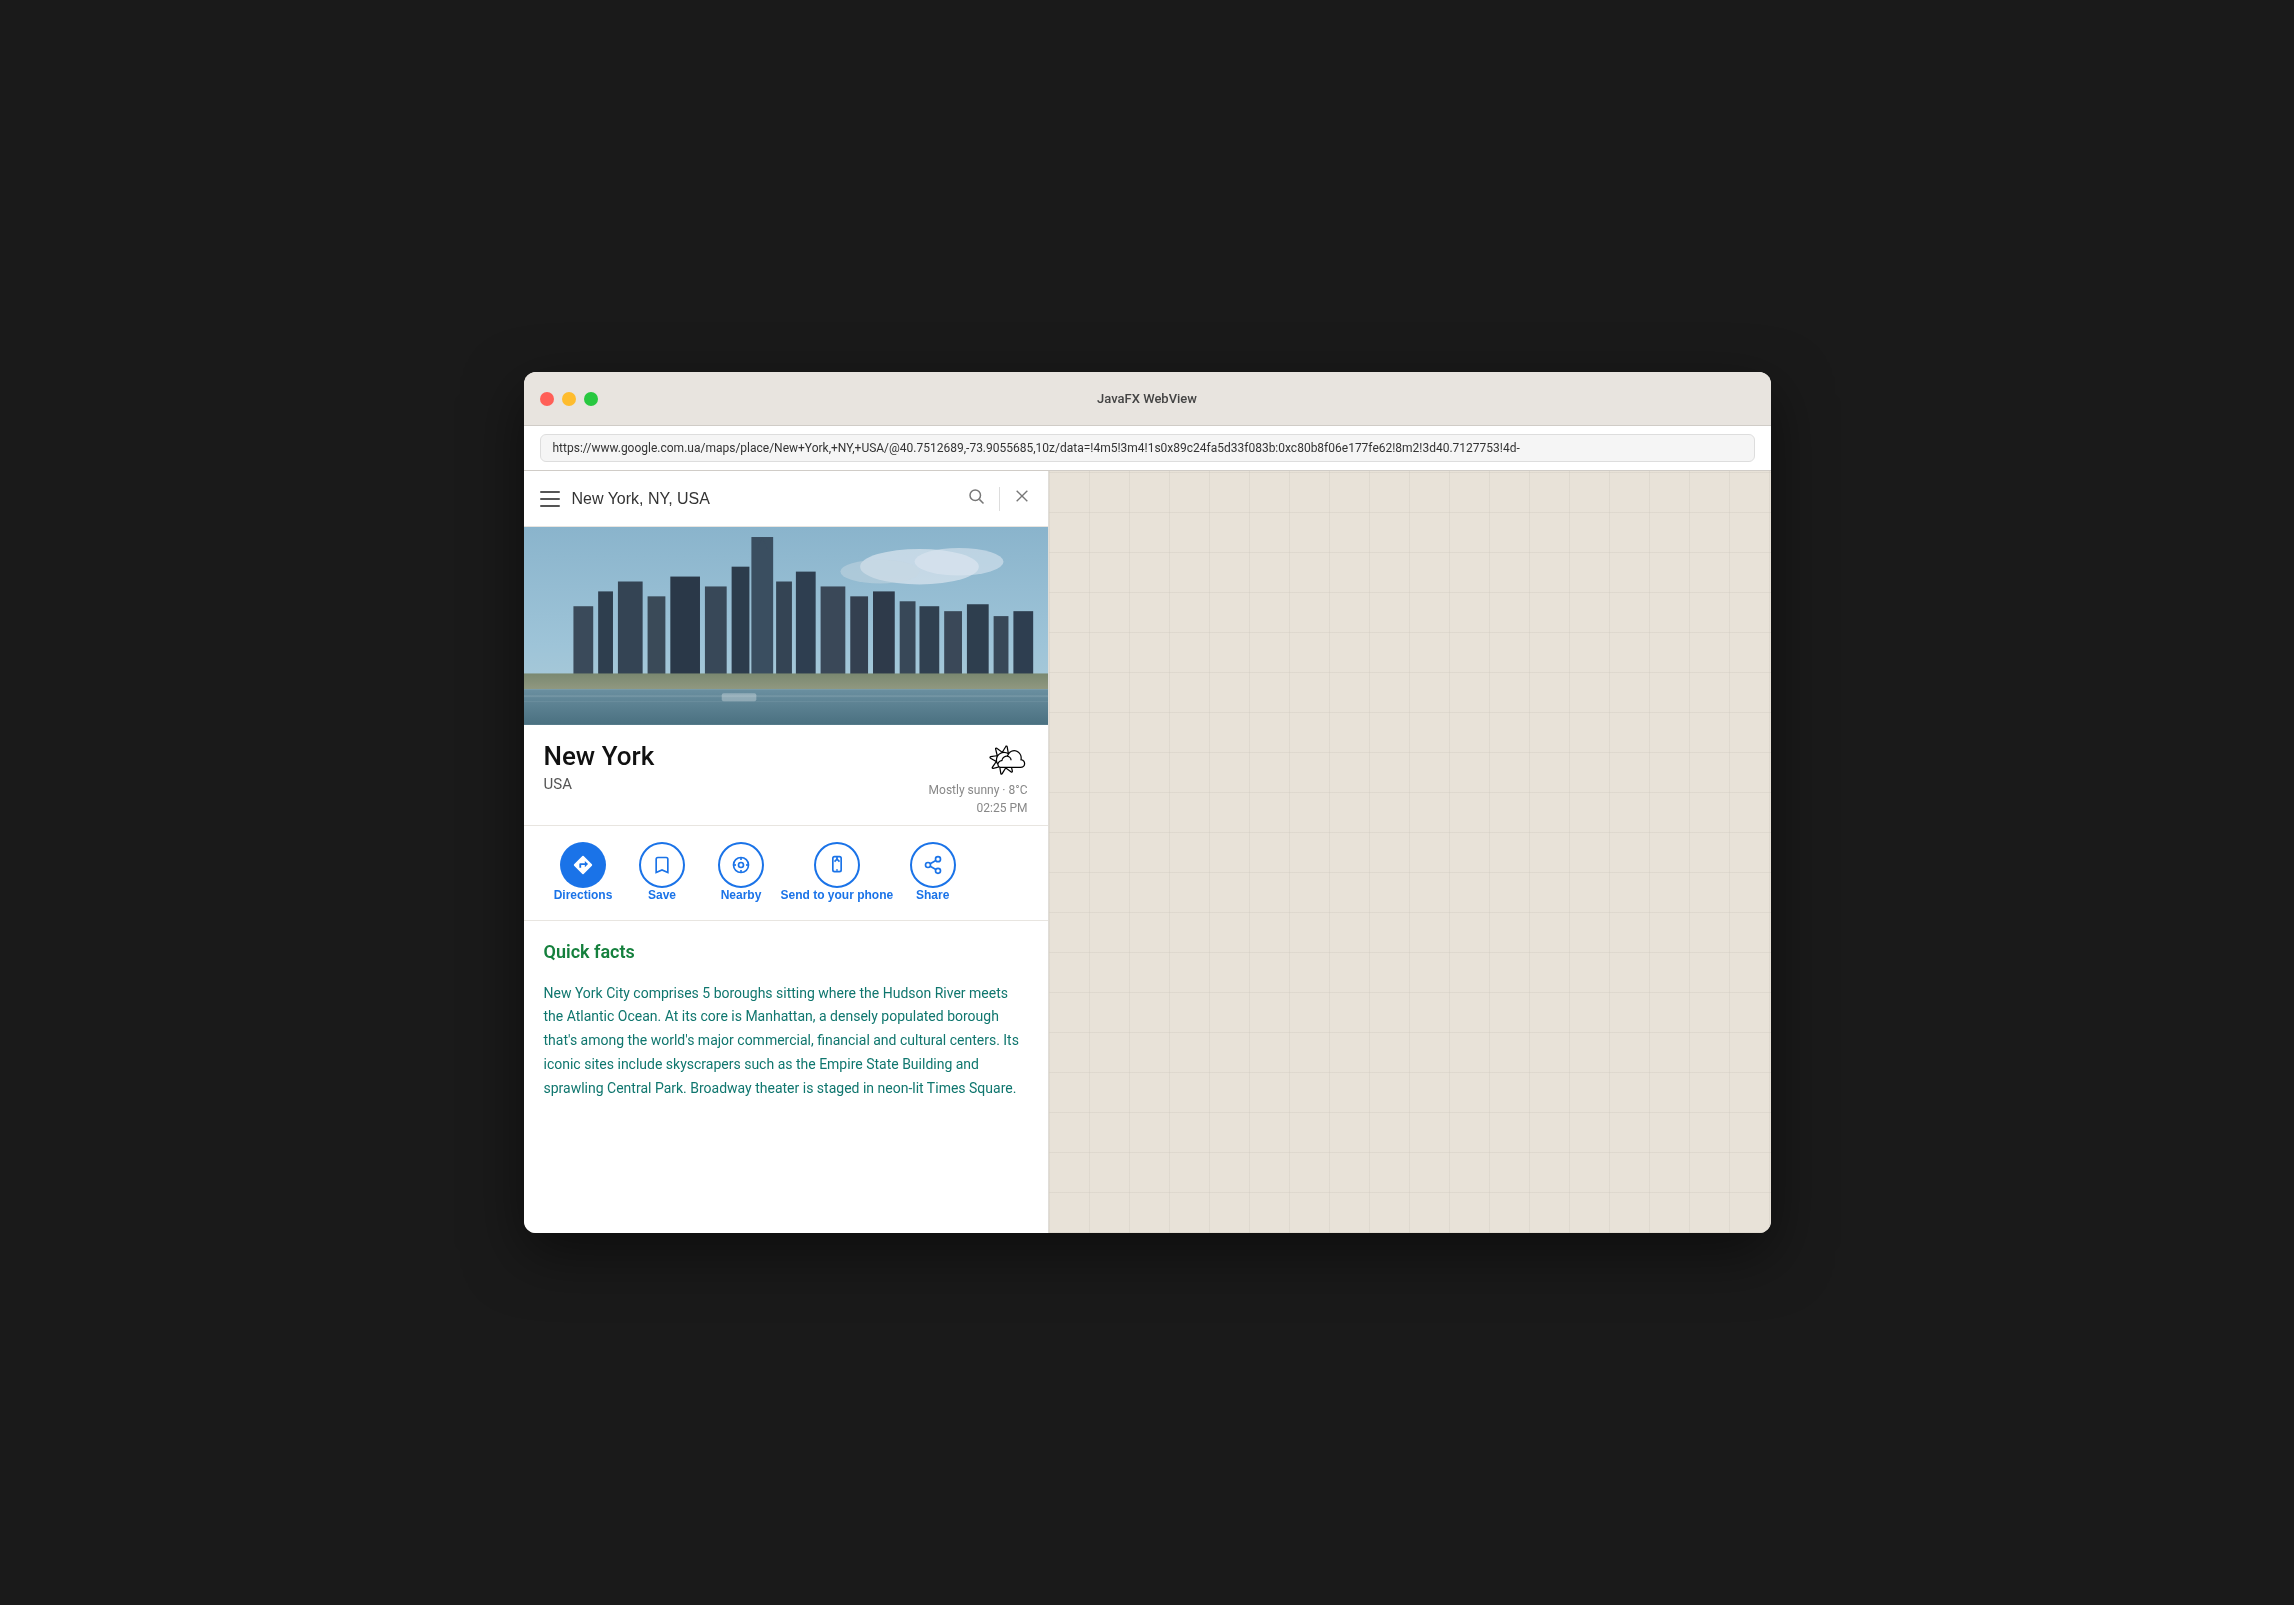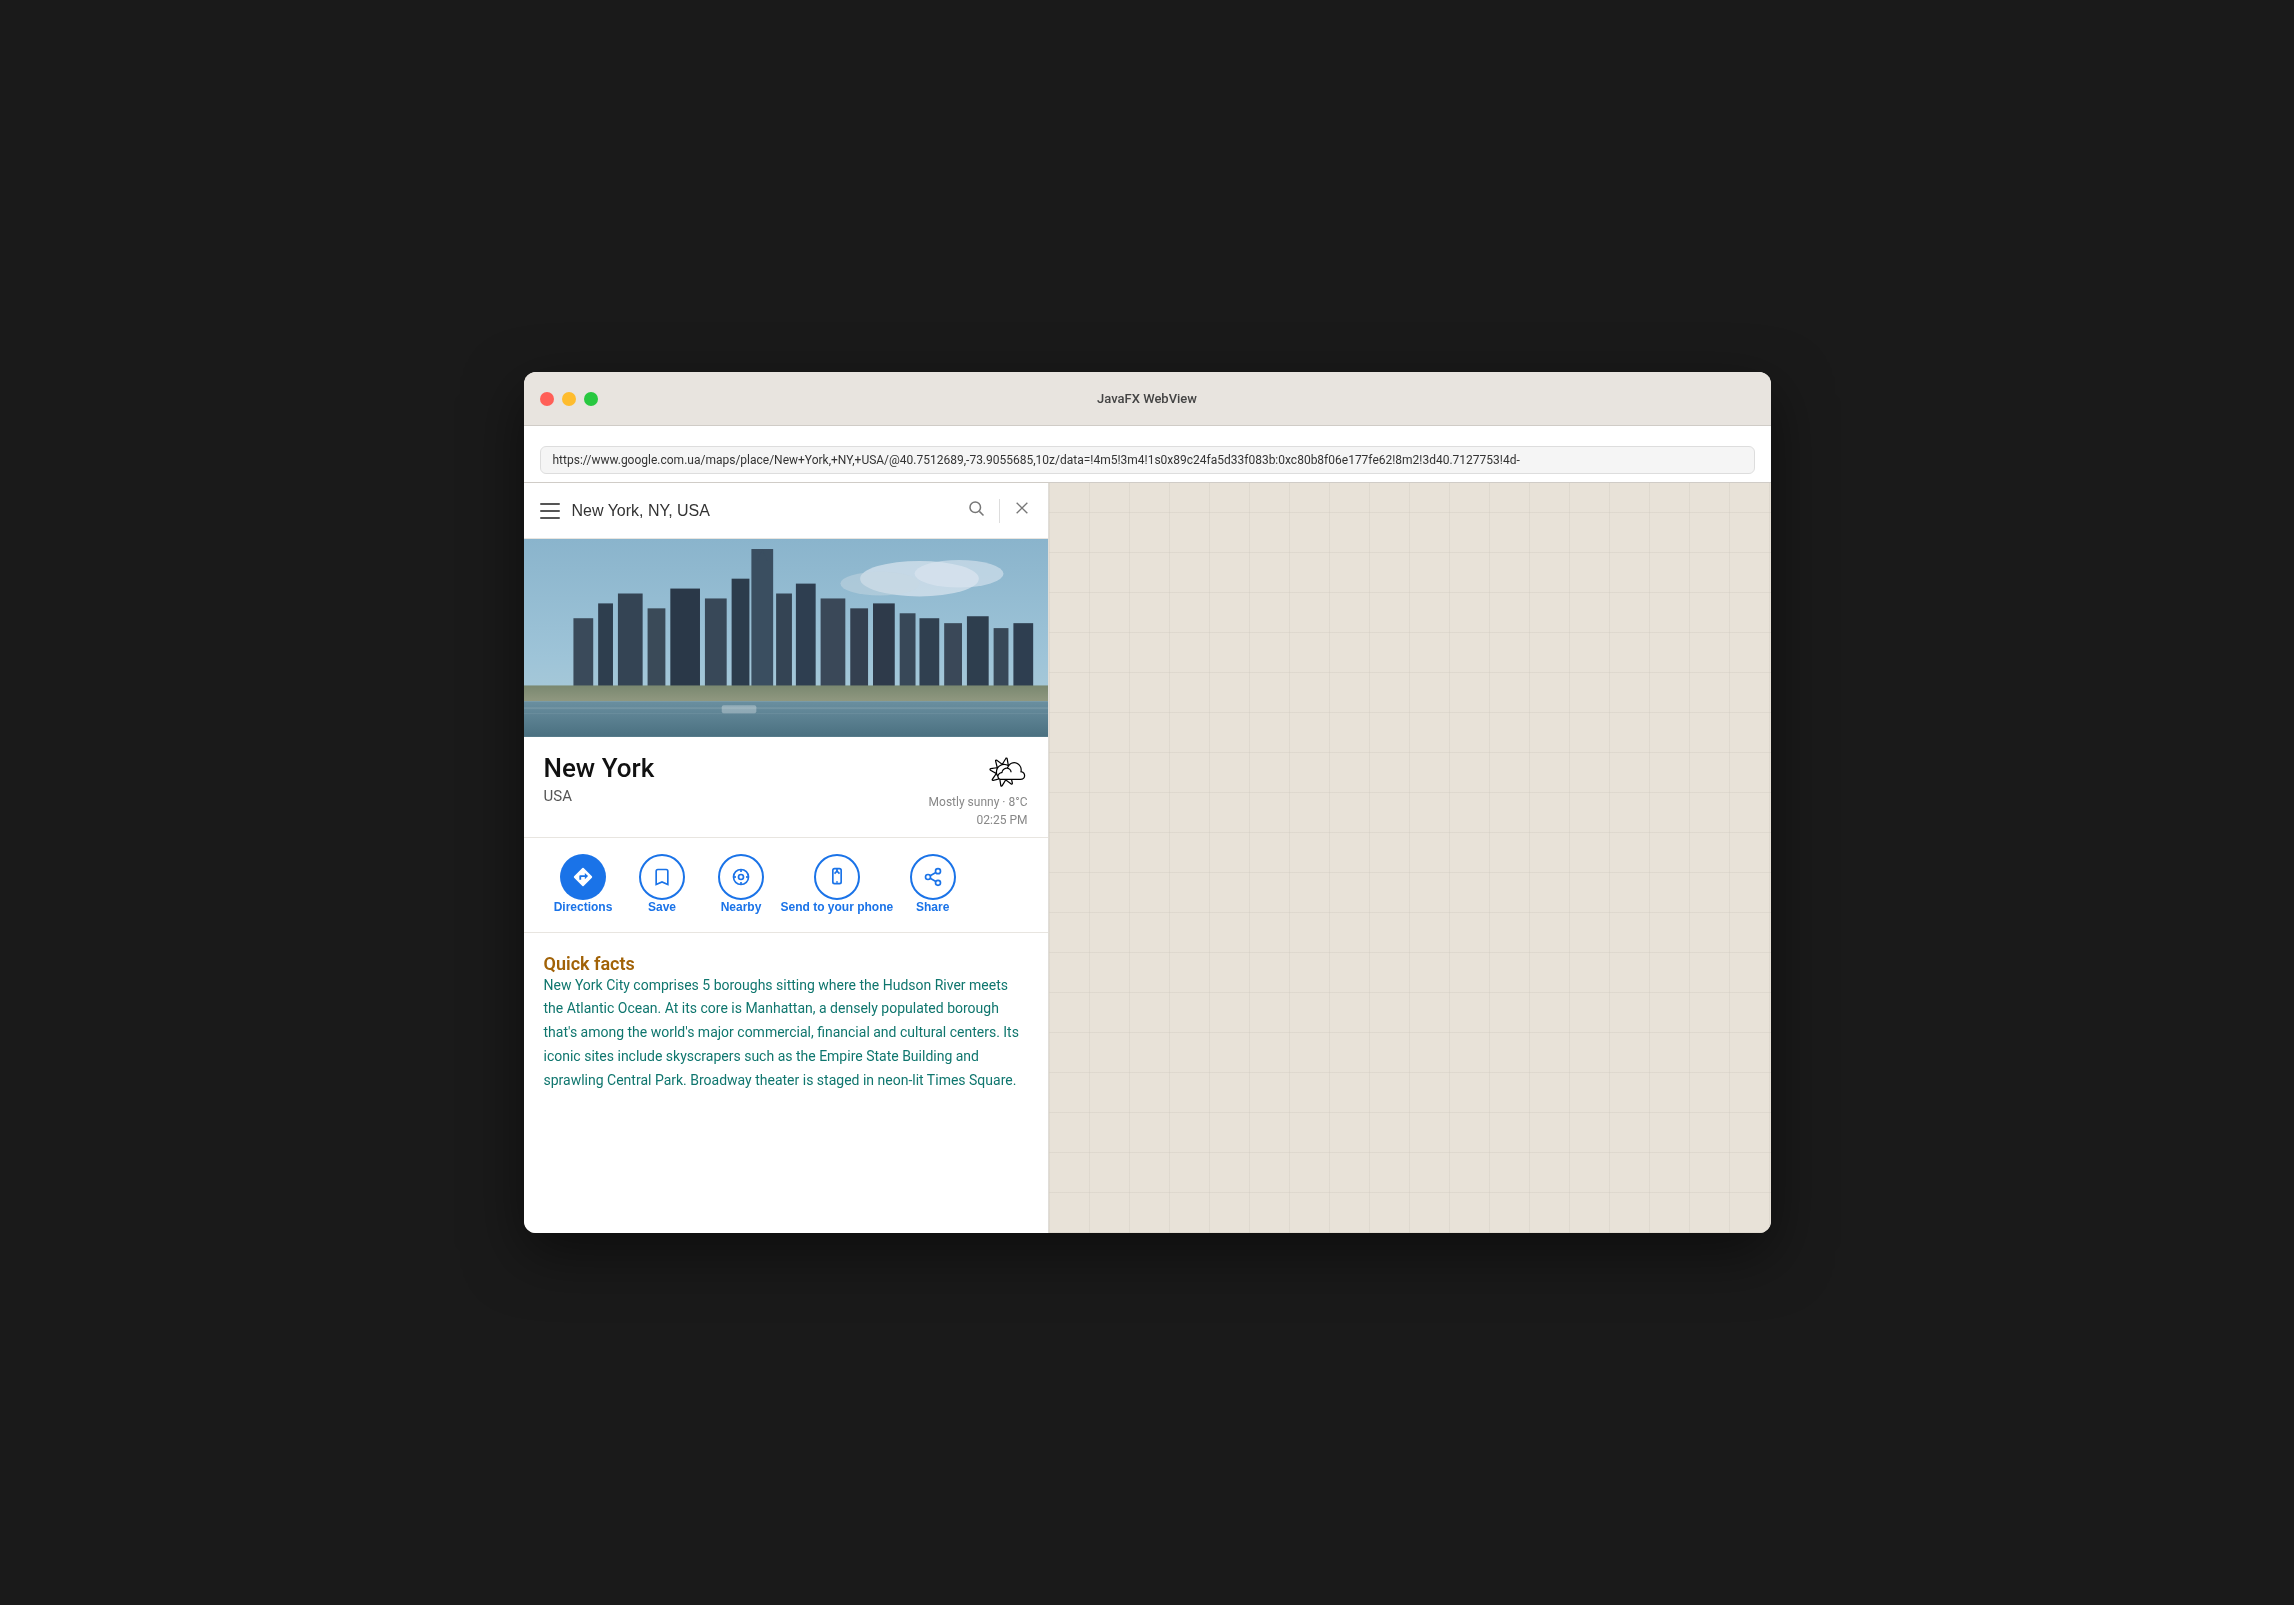--- a/index.html
+++ b/index.html
@@ -69,21 +69,20 @@
     .url-bar-inner {
       background: #f5f5f5;
       border: 1px solid #ddd;
       border-radius: 6px;
       padding: 6px 12px;
       font-size: 12px;
       color: #333;
       white-space: nowrap;
       overflow: hidden;
       text-overflow: ellipsis;
-      margin-top: 12px;
     }
 
     .content-area {
       display: flex;
       flex: 1;
       overflow: hidden;
     }
 
     .sidebar {
       width: 525px;
@@ -240,22 +239,22 @@
       line-height: 1.3;
     }
 
     .quick-facts {
       padding: 20px 20px;
     }
 
     .quick-facts-title {
       font-size: 18px;
       font-weight: 600;
-      color: #a16207;
-      margin-bottom: 0;
+      color: #15803d;
+      margin-bottom: 20px;
     }
 
     .quick-facts-text {
       font-size: 14px;
       color: #0f766e;
       line-height: 1.7;
     }
 
     .map-area {
       flex: 1;

